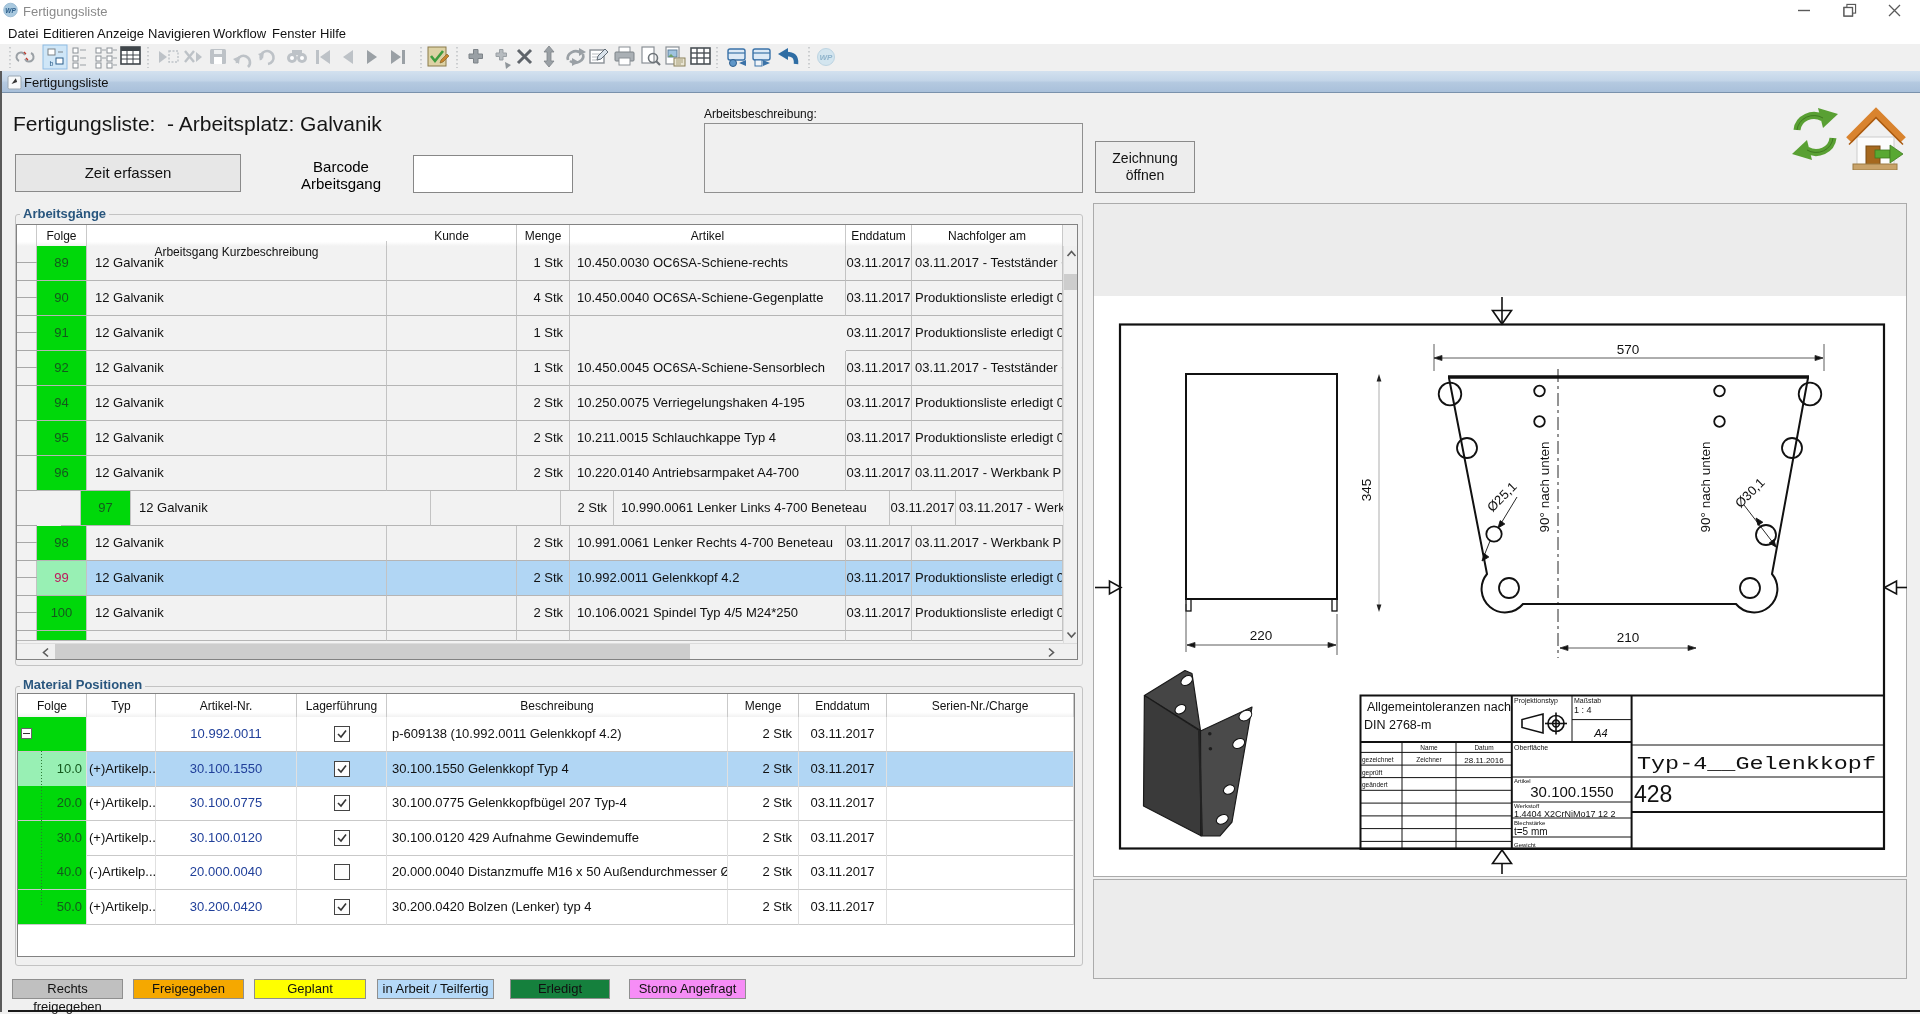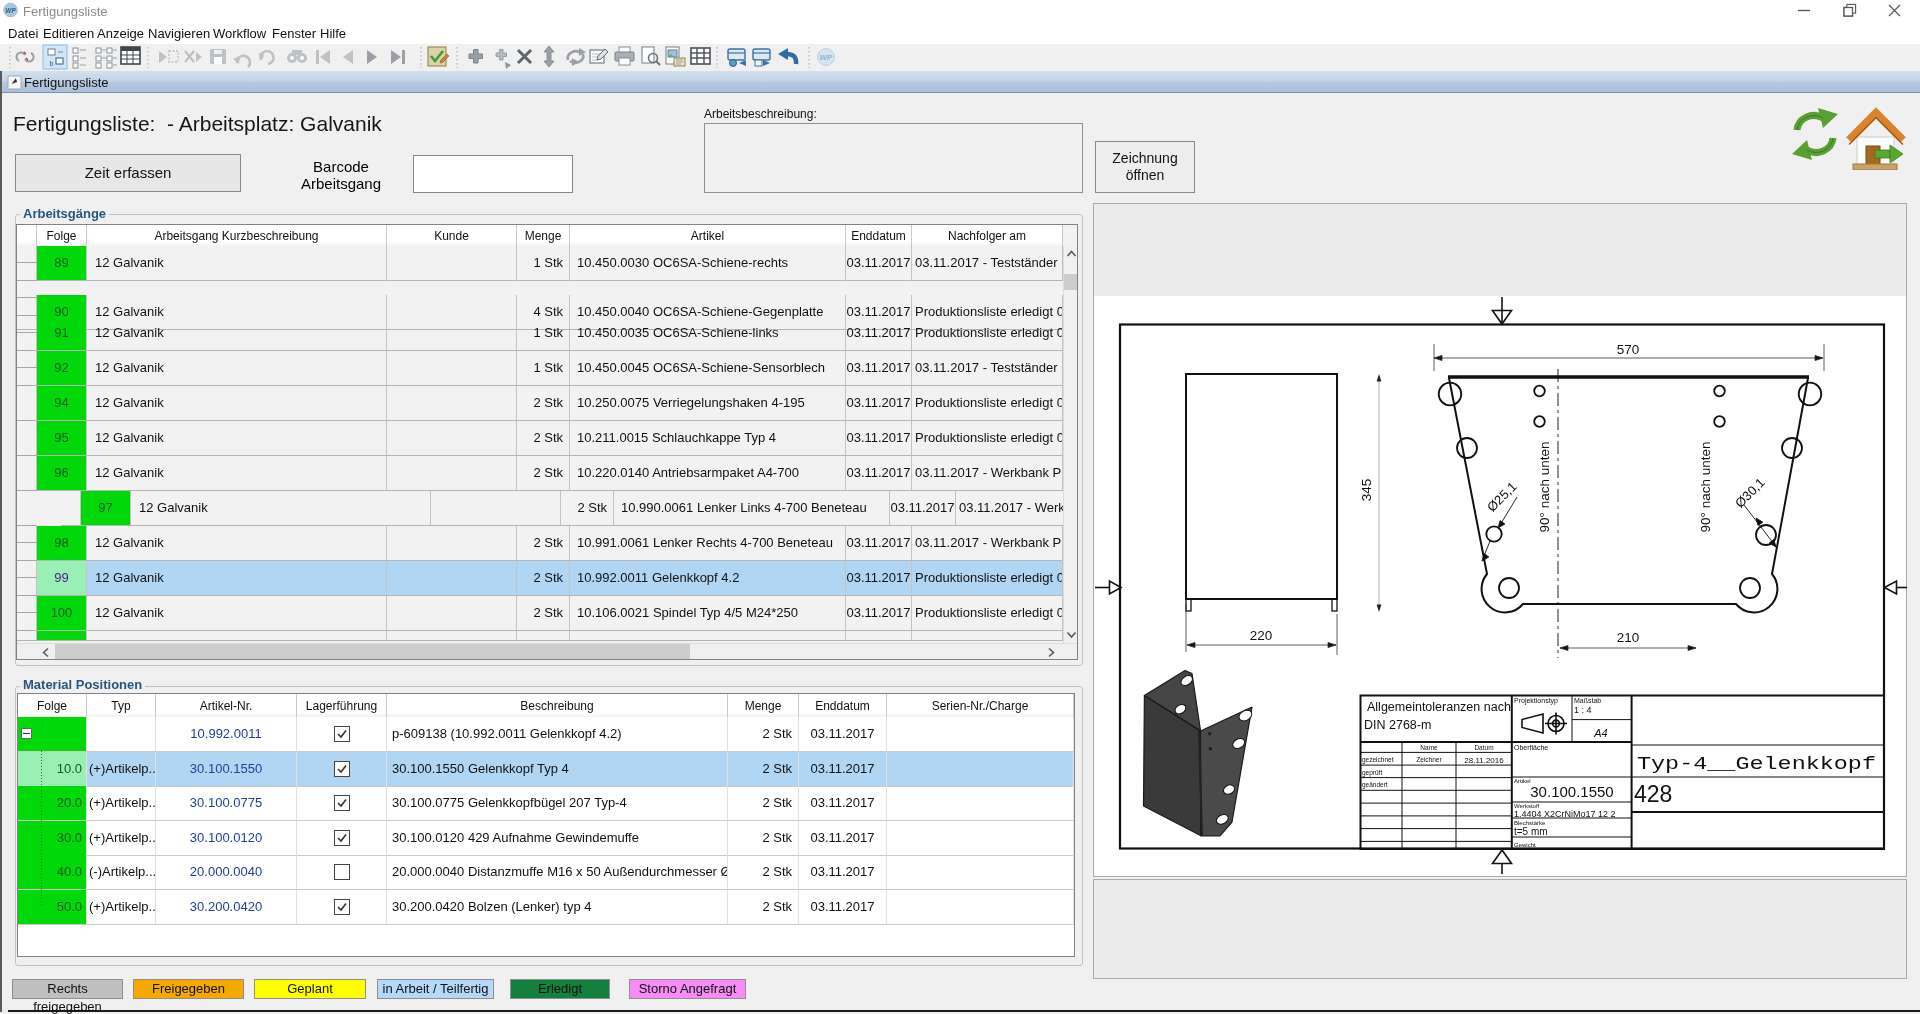--- a/index.html
+++ b/index.html
@@ -29,21 +29,21 @@
 #btnzeich { left:1095px; top:141px; width:100px; height:52px; font-size:14px; line-height:17px; padding-top:8px; background:#ededed; }
 .gb { position:absolute; border:1px solid #c3c3c3; border-radius:3px; }
 .gbt { position:absolute; font-size:13px; font-weight:bold; color:#29567e; background:#f0f0f0; padding:0 3px; }
 
 .tbl { position:absolute; background:#f2f2f2; border:1px solid #828282; overflow:hidden; }
 .th { position:absolute; background:linear-gradient(to bottom,#ffffff 80%,#f2f2f2 100%); font-size:12px; color:#111; }
 .hc { position:absolute; top:0; height:100%; border-right:1px solid #c9c9c9; text-align:center; padding-top:4px; }
 .row { position:absolute; left:0; width:1047px; height:35px; font-size:13px; color:#111; }
 .cell { position:absolute; top:0; height:35px; border-right:1px solid #c3c3c3; border-bottom:1px solid #b5b5b5; padding-top:9px; white-space:nowrap; overflow:hidden; }
 .grn { background:#00d80a; color:#14591d; text-align:center; }
-.lgrn { background:#98f0b4; color:#4c1d95; text-align:center; }
+.lgrn { background:#98f0b4; color:#be185d; text-align:center; }
 .selbg { background:#b1d6f4 !important; }
 
 .sb { position:absolute; background:#f0f0f0; }
 .sbth { position:absolute; background:#cdcdcd; }
 
 .mrow { position:absolute; left:0; width:1056px; height:34px; font-size:13px; color:#111; }
 .mcell { position:absolute; top:0; height:35px; border-bottom:1px solid #c9c9c9; border-right:1px solid #e0e0e0; padding-top:9px; white-space:nowrap; overflow:hidden; }
 .mgrn { background:#00d80a; color:#14591d; }
 .mlgrn { background:#98f0b4; color:#14591d; }
 .blue { color:#21409a; }
@@ -271,54 +271,53 @@
 <div id="lblarb">Arbeitsbeschreibung:</div>
 <div id="txtarb"></div>
 <div class="btn" id="btnzeich">Zeichnung<br>öffnen</div>
 
 <div class="gb" style="left:15px; top:214px; width:1068px; height:452px;"></div>
 <div class="gbt" style="left:20px; top:206px;">Arbeitsgänge</div>
 <div class="tbl" id="t1" style="left:16px; top:224px; width:1062px; height:436px;">
 <div class="th" style="left:0;top:0;width:1046px;height:21px;">
 <span class="hc" style="left:0;width:20px;"></span>
 <span class="hc" style="left:20px;width:50px;">Folge</span>
-<span class="hc" style="left:70px;width:300px;">Arbeitsgang Kurzbeschreibung</span>
+<span class="hc" style="left:70px;width:300px;margin-top:16px;">Arbeitsgang Kurzbeschreibung</span>
 <span class="hc" style="left:370px;width:130px;">Kunde</span>
 <span class="hc" style="left:500px;width:53px;">Menge</span>
 <span class="hc" style="left:553px;width:276px;">Artikel</span>
 <span class="hc" style="left:829px;width:66px;">Enddatum</span>
 <span class="hc" style="left:895px;width:151px;">Nachfolger am</span>
 </div>
 <div class="row" style="top:21px;">
 <span class="cell" style="left:0;width:20px;"></span>
 <span class="cell grn" style="left:20px;width:50px;">89</span>
 <span class="cell" style="left:70px;width:300px;padding-left:8px;">12 Galvanik</span>
 <span class="cell" style="left:370px;width:130px;"></span>
 <span class="cell" style="left:500px;width:53px;text-align:right;padding-right:6px;">1 Stk</span>
 <span class="cell" style="left:553px;width:276px;padding-left:7px;">10.450.0030 OC6SA-Schiene-rechts</span>
 <span class="cell" style="left:829px;width:66px;text-align:center;">03.11.2017</span>
 <span class="cell" style="left:895px;width:151px;padding-left:3px;">03.11.2017 - Testständer OC</span>
 </div>
-<div class="row" style="top:70px;">
+<div class="row" style="top:56px;">
 <span class="cell" style="left:0;width:20px;"></span>
 <span class="cell grn" style="left:20px;width:50px;">90</span>
 <span class="cell" style="left:70px;width:300px;padding-left:8px;">12 Galvanik</span>
 <span class="cell" style="left:370px;width:130px;"></span>
 <span class="cell" style="left:500px;width:53px;text-align:right;padding-right:6px;">4 Stk</span>
 <span class="cell" style="left:553px;width:276px;padding-left:7px;">10.450.0040 OC6SA-Schiene-Gegenplatte</span>
 <span class="cell" style="left:829px;width:66px;text-align:center;">03.11.2017</span>
 <span class="cell" style="left:895px;width:151px;padding-left:3px;">Produktionsliste erledigt 03.1</span>
 </div>
 <div class="row" style="top:91px;padding-left:12px;">
 <span class="cell" style="left:0;width:20px;"></span>
 <span class="cell grn" style="left:20px;width:50px;">91</span>
 <span class="cell" style="left:70px;width:300px;padding-left:8px;">12 Galvanik</span>
 <span class="cell" style="left:370px;width:130px;"></span>
 <span class="cell" style="left:500px;width:53px;text-align:right;padding-right:6px;">1 Stk</span>
-<span class="cell" style="left:553px;width:276px;padding-left:7px;">10.450.0035 OC6SA-Schiene-links</span>
 <span class="cell" style="left:829px;width:66px;text-align:center;">03.11.2017</span>
 <span class="cell" style="left:895px;width:151px;padding-left:3px;">Produktionsliste erledigt 03.1</span>
 </div>
 <div class="row" style="top:126px;">
 <span class="cell" style="left:0;width:20px;"></span>
 <span class="cell grn" style="left:20px;width:50px;">92</span>
 <span class="cell" style="left:70px;width:300px;padding-left:8px;">12 Galvanik</span>
 <span class="cell" style="left:370px;width:130px;"></span>
 <span class="cell" style="left:500px;width:53px;text-align:right;padding-right:6px;">1 Stk</span>
 <span class="cell" style="left:553px;width:276px;padding-left:7px;">10.450.0045 OC6SA-Schiene-Sensorblech</span>

